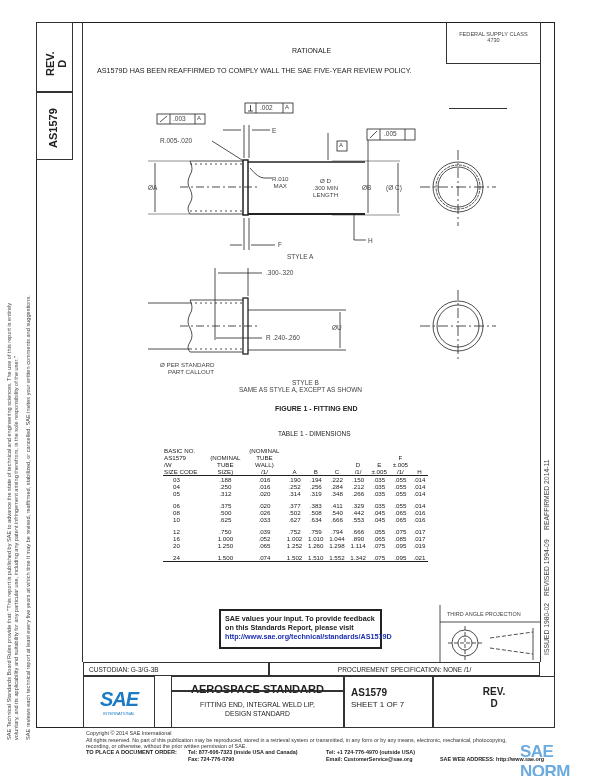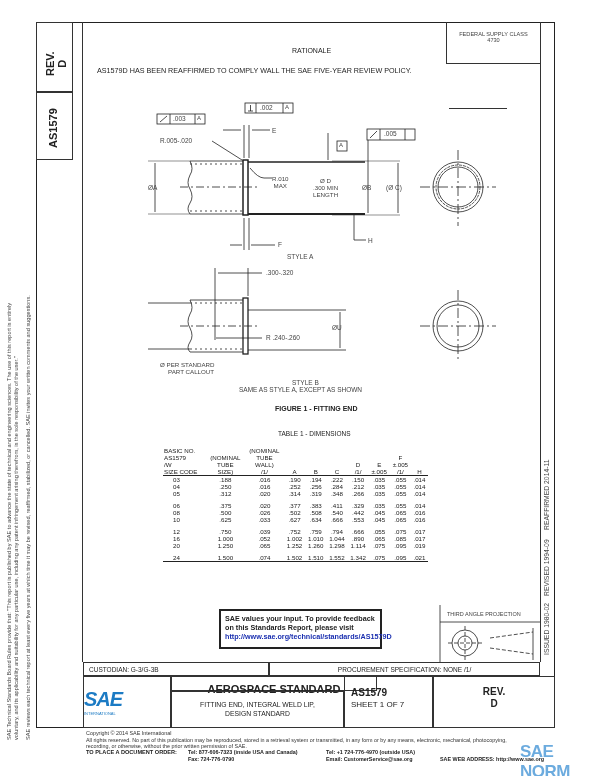--- a/index.html
+++ b/index.html
@@ -332,25 +332,25 @@
 <div class="feedback">
   <div>SAE values your input. To provide feedback</div>
   <div>on this Standards Report, please visit</div>
   <a>http://www.sae.org/technical/standards/AS1579D</a>
 </div>
 
 <div class="abs" style="left:447px;top:611px;font-size:5.5px;color:#444;">THIRD ANGLE PROJECTION</div>
 
 <div class="box" style="left:83px;top:662px;width:186px;height:14px;font-size:6.5px;padding:3px 5px;"><span>CUSTODIAN: G-3/G-3B</span></div>
 <div class="box" style="left:269px;top:662px;width:271px;height:14px;font-size:6.5px;text-align:center;padding-top:3px;"><span>PROCUREMENT SPECIFICATION: NONE /1/</span></div>
-<div class="box" style="left:83px;top:676px;width:88px;height:52px;text-align:left;">
+<div class="box" style="left:83px;top:676px;width:72px;height:52px;text-align:center;">
   <div style="margin-top:11px;font-size:20px;font-weight:bold;font-style:italic;color:#1c7bc4;letter-spacing:-1px;">SAE</div>
   <div style="font-size:4px;color:#1c7bc4;">INTERNATIONAL</div>
 </div>
-<div class="box" style="left:171px;top:676px;width:206px;height:15px;text-align:center;padding-top:2px;"><span class="aero">AEROSPACE STANDARD</span></div>
+<div class="box" style="left:171px;top:676px;width:173px;height:15px;text-align:center;padding-top:2px;"><span class="aero">AEROSPACE STANDARD</span></div>
 <div class="box" style="left:171px;top:691px;width:173px;height:37px;text-align:center;font-size:6.8px;padding-top:8px;line-height:9px;">
   <div>FITTING END, INTEGRAL WELD LIP,</div>
   <div>DESIGN STANDARD</div>
 </div>
 <div class="box" style="left:344px;top:676px;width:89px;height:52px;padding:10px 0 0 6px;">
   <div style="font-weight:bold;font-size:10px;">AS1579</div>
   <div style="font-size:8px;margin-top:2px;">SHEET 1 OF 7</div>
 </div>
 <div class="box" style="left:433px;top:676px;width:122px;height:52px;text-align:center;padding-top:9px;font-weight:bold;font-size:10px;line-height:12px;">
   <div>REV.</div>

